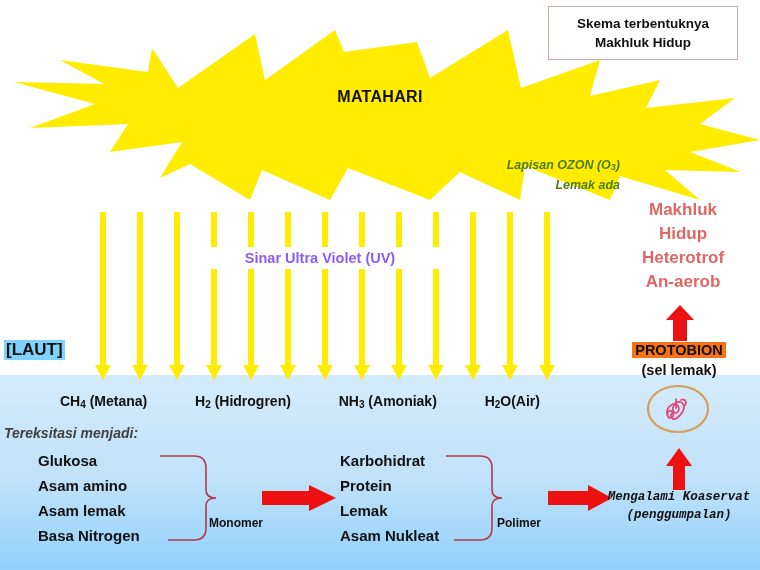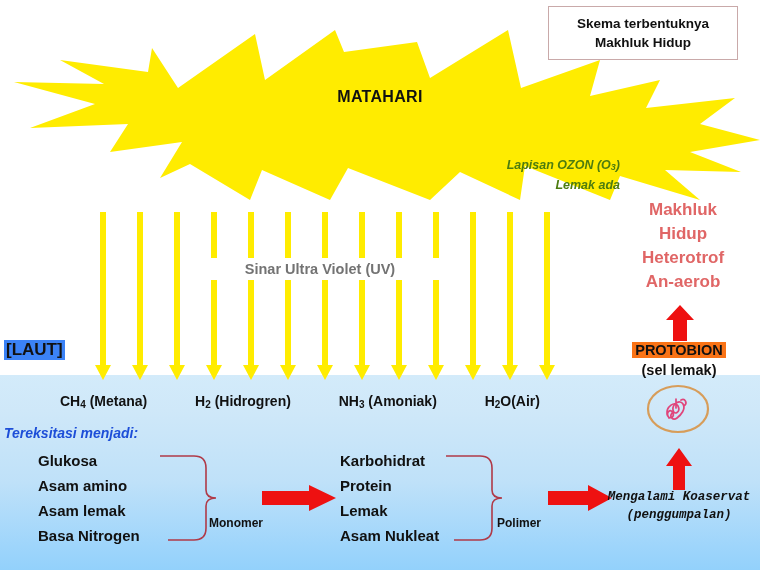--- a/index.html
+++ b/index.html
@@ -81,57 +81,57 @@
     position: absolute;
     top: 365px;
     width: 0; height: 0;
     border-left: 8px solid transparent;
     border-right: 8px solid transparent;
     border-top: 15px solid #ffec00;
   }
 
   #uv-label {
     position: absolute;
-    left: 200px; top: 261px;
+    left: 200px; top: 250px;
     width: 240px; text-align: center;
-    font-weight: bold; font-size: 14.5px; color: #737373;
+    font-weight: bold; font-size: 14.5px; color: #8b5cf6;
     z-index: 4;
   }
   #uv-label::before {
     content: ""; position: absolute;
     left: -8px; top: -3px; right: -8px; bottom: -3px;
     background: #ffffff; z-index: -1;
   }
 
   
   #laut-label {
     position: absolute; left: 4px; top: 340px;
     font-weight: bold; font-size: 17px; color: #111111;
-    background: #3b82f6; padding: 0 2px;
+    background: #7dd3fc; padding: 0 2px;
     z-index: 5;
   }
 
   
   #molecules {
     position: absolute; left: 60px; top: 393px;
     width: 480px;
     display: flex; justify-content: space-between;
     z-index: 5;
   }
   #molecules .mol {
     font-weight: bold; font-size: 14px; color: #111111;
     white-space: nowrap;
   }
   .sub { font-size: 10px; vertical-align: -2px; }
 
   
   #tereksitasi {
     position: absolute; left: 4px; top: 425px;
     font-style: italic; font-weight: bold; font-size: 14px;
-    color: #1d4ed8; z-index: 5;
+    color: #404040; z-index: 5;
   }
   #list-left {
     position: absolute; left: 38px; top: 448px;
     z-index: 5;
   }
   #list-left div {
     font-weight: bold; font-size: 15px; color: #111111;
     line-height: 25px; white-space: nowrap;
   }
 

